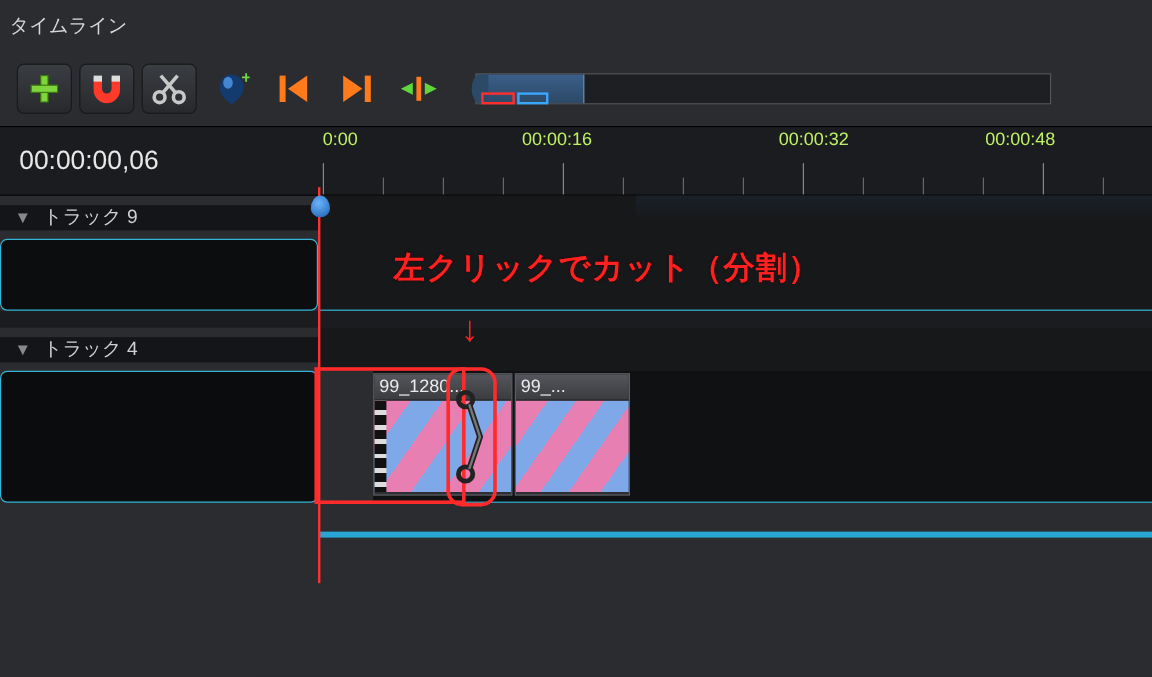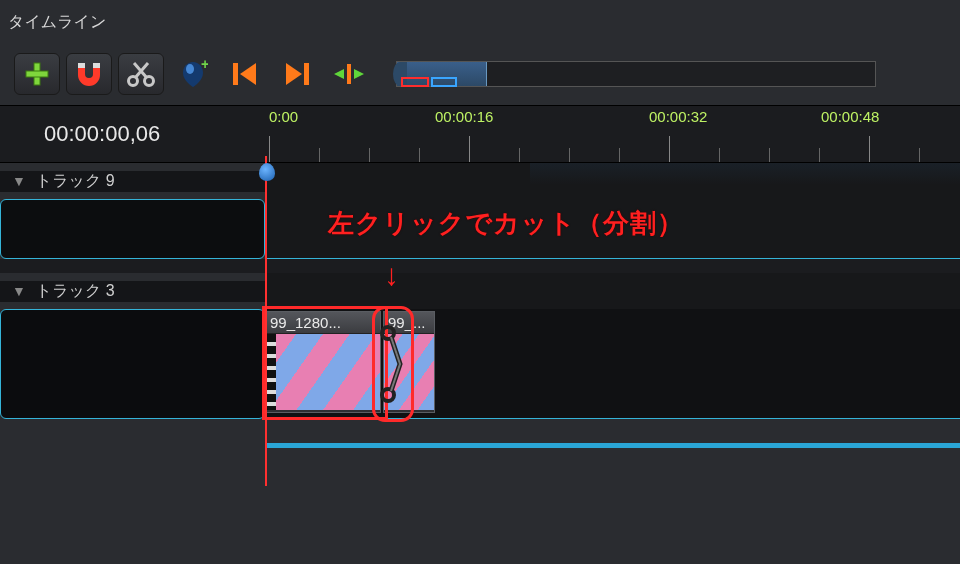--- a/index.html
+++ b/index.html
@@ -81,21 +81,21 @@
     display:flex;
     height:58px;
     border-top:1px solid #000;
     border-bottom:1px solid #000;
     background:#1b1c1f;
   }
   .timecode-cell{
     width:265px;
     display:flex;
     align-items:center;
-    padding-left:44px;
+    padding-left:16px;
     font-size:22px;
     color:#e8e8e8;
     background:#1b1c1f;
   }
   .ruler{
     flex:1;
     position:relative;
     background:#1b1c1f;
   }
   .ruler-label{
@@ -162,21 +162,21 @@
     height:100%;
     border:1px solid #35b4d8;
     border-radius:6px;
     background:#0c0d0f;
   }
   .track-body .track-lane{
     border-bottom:1px solid #35b4d8;
   }
   .track-gap{height:14px;background:#1b1c1f;}
   
-  .track-body-tall{display:flex;height:110px;}
+  .track-body-tall{display:flex;height:110px;gap:46px;}
   .track-body-tall .track-header{
     width:265px;
     border:1px solid #35b4d8;
     border-radius:6px;
     background:#0b0c0e;
     align-items:flex-start;
     padding-top:6px;
   }
   .track-body-tall .track-lane{
     flex:1;
@@ -210,21 +210,21 @@
   }
   .filmstrip{
     position:absolute;
     left:0;
     width:10px;
     height:100%;
     background:
       repeating-linear-gradient(to bottom,#111 0 8px,#ddd 8px 12px);
   }
   .clip1{left:0;width:116px;}
-  .clip2{left:118px;width:52px;}
+  .clip2{left:118px;width:96px;}
   .sel-box{
     position:absolute;
     left:265px;
     top:0;
     width:120px;
     height:108px;
     outline:3px solid #ff2a2a;
     pointer-events:none;
     z-index:20;
   }
@@ -379,21 +379,21 @@
   <div class="track-body">
     <div class="track-header"></div>
     <div class="track-lane"></div>
   </div>
 
   <div class="track-gap"></div>
 
   <div class="track-row">
     <div class="track-header">
       <span class="chevron">▼</span>
-      <span>トラック 3</span>
+      <span>トラック 4</span>
     </div>
     <div class="track-lane"></div>
   </div>
 
   <div class="track-body-tall" style="position:relative;">
     <div class="track-header"></div>
     <div class="track-lane">
       <div class="clip clip1">
         <div class="clip-label">99_1280...</div>
         <div class="thumb">

